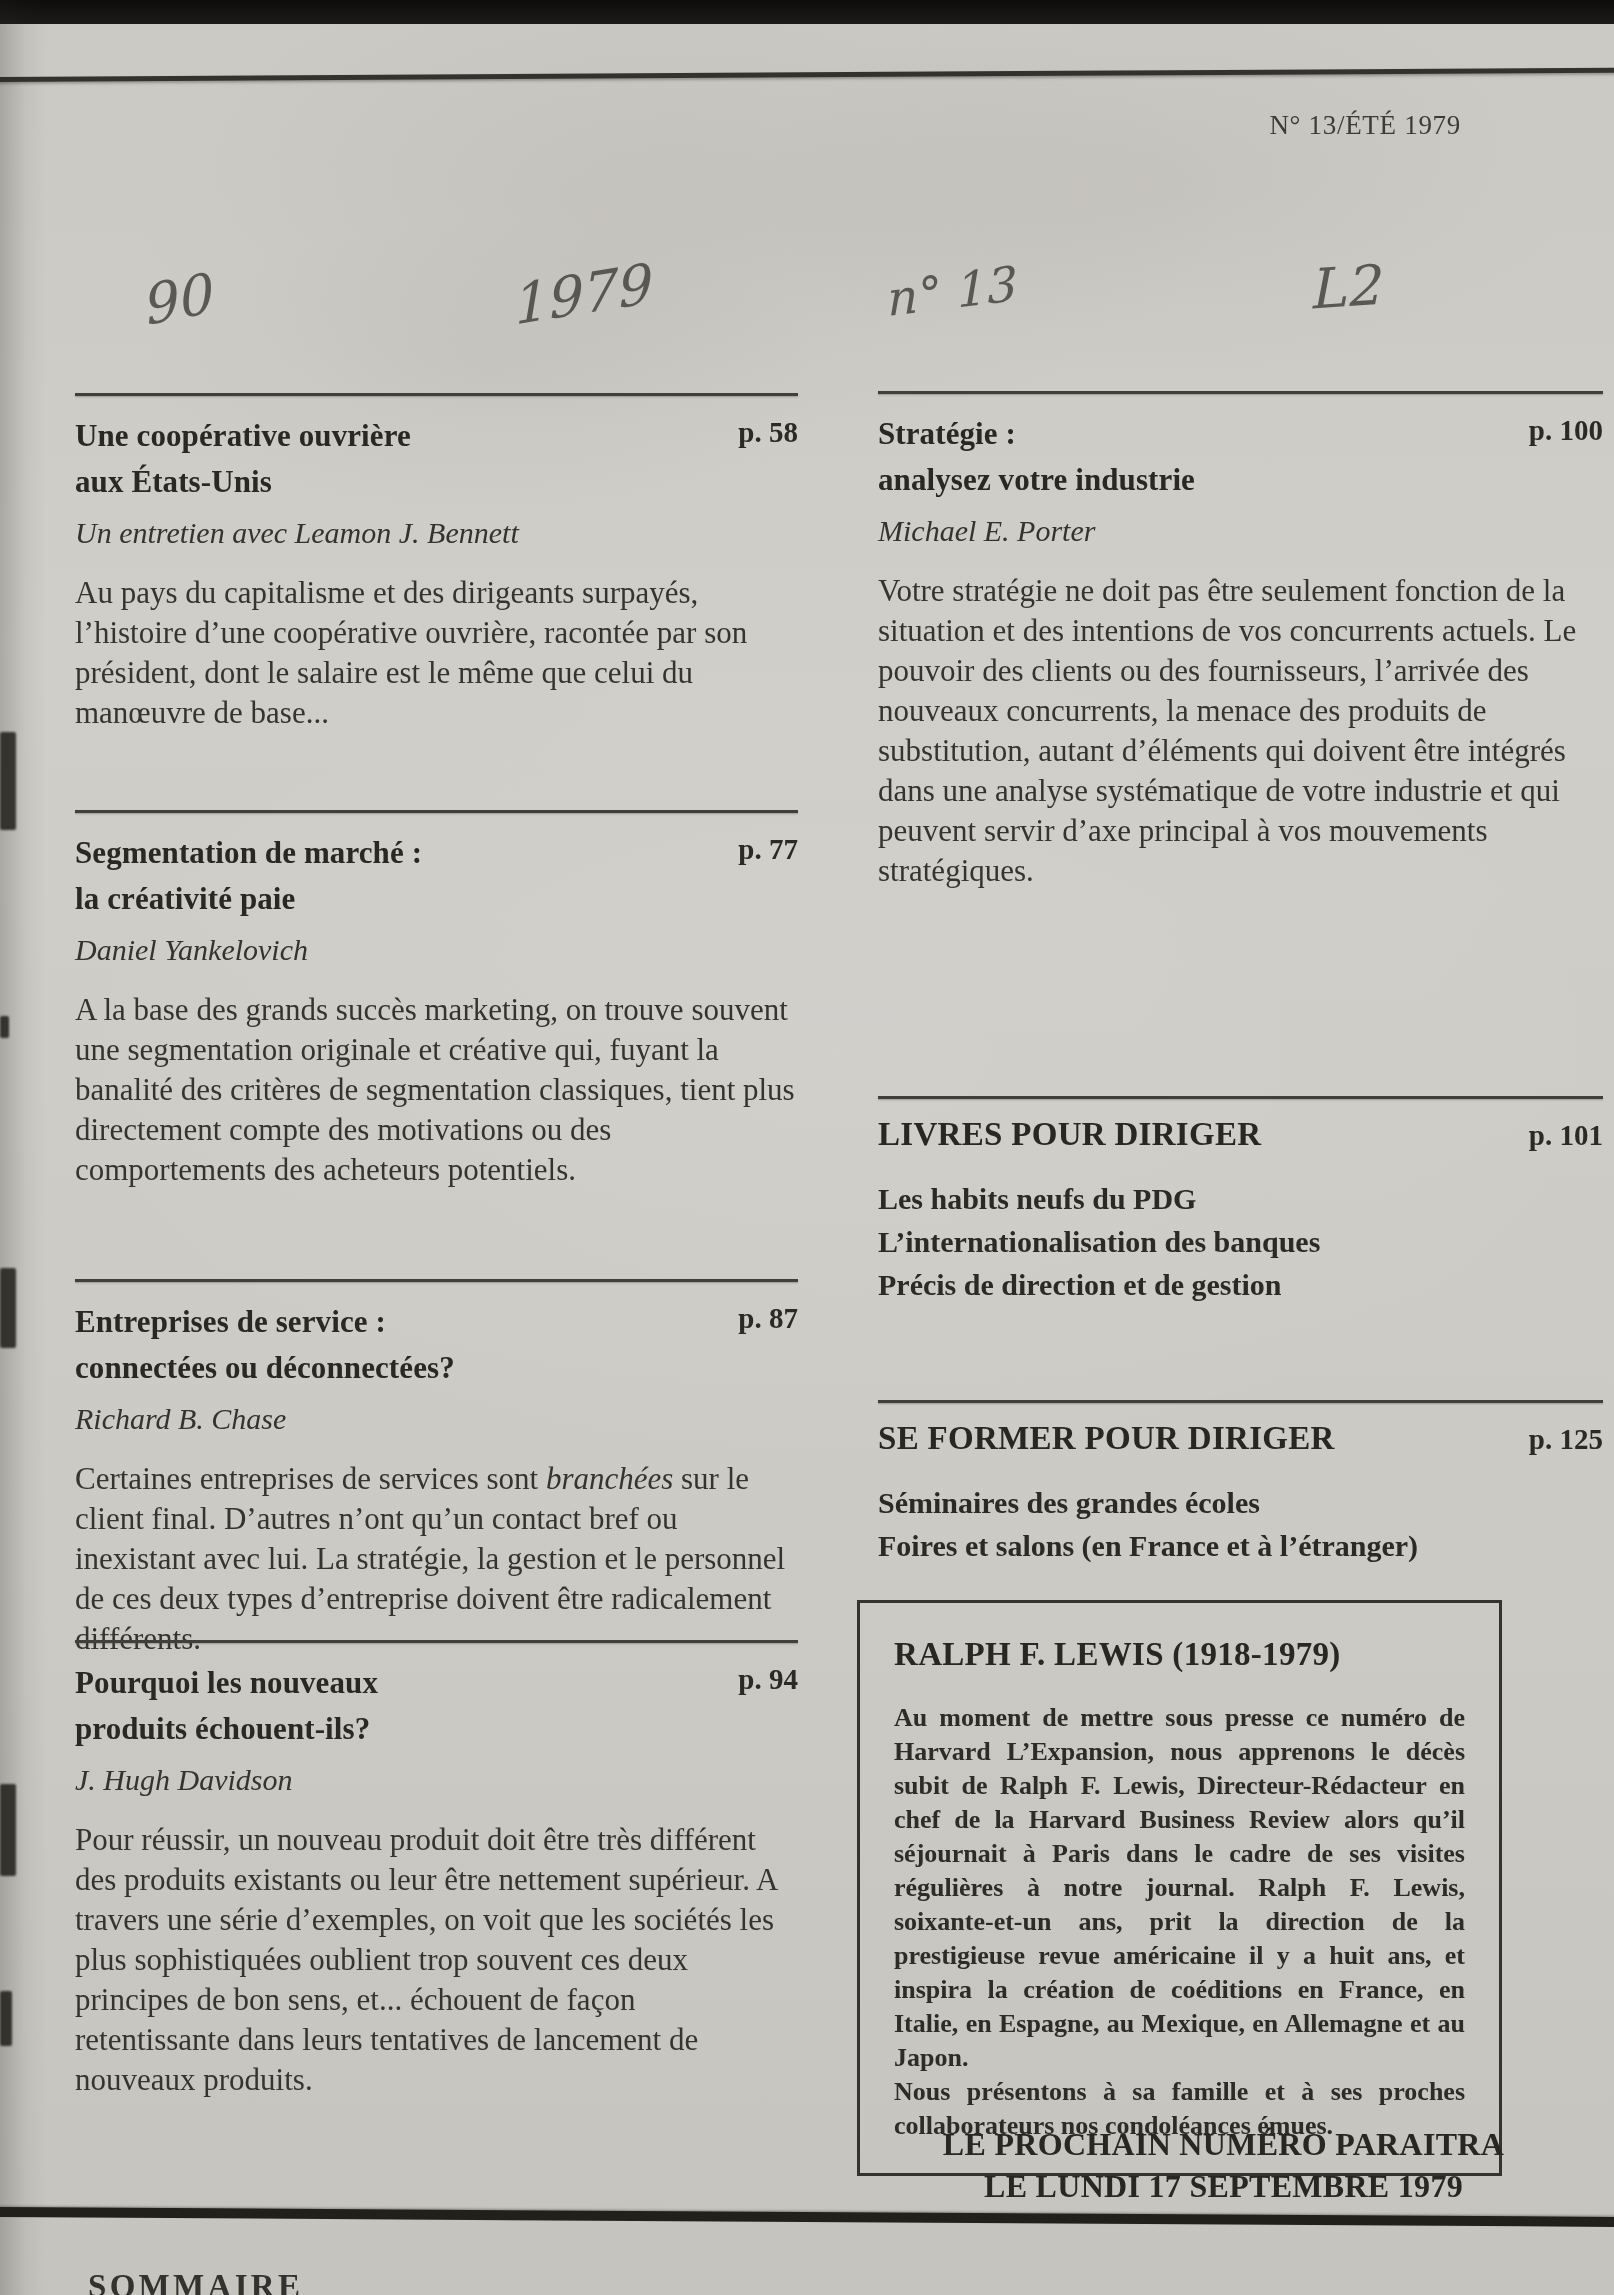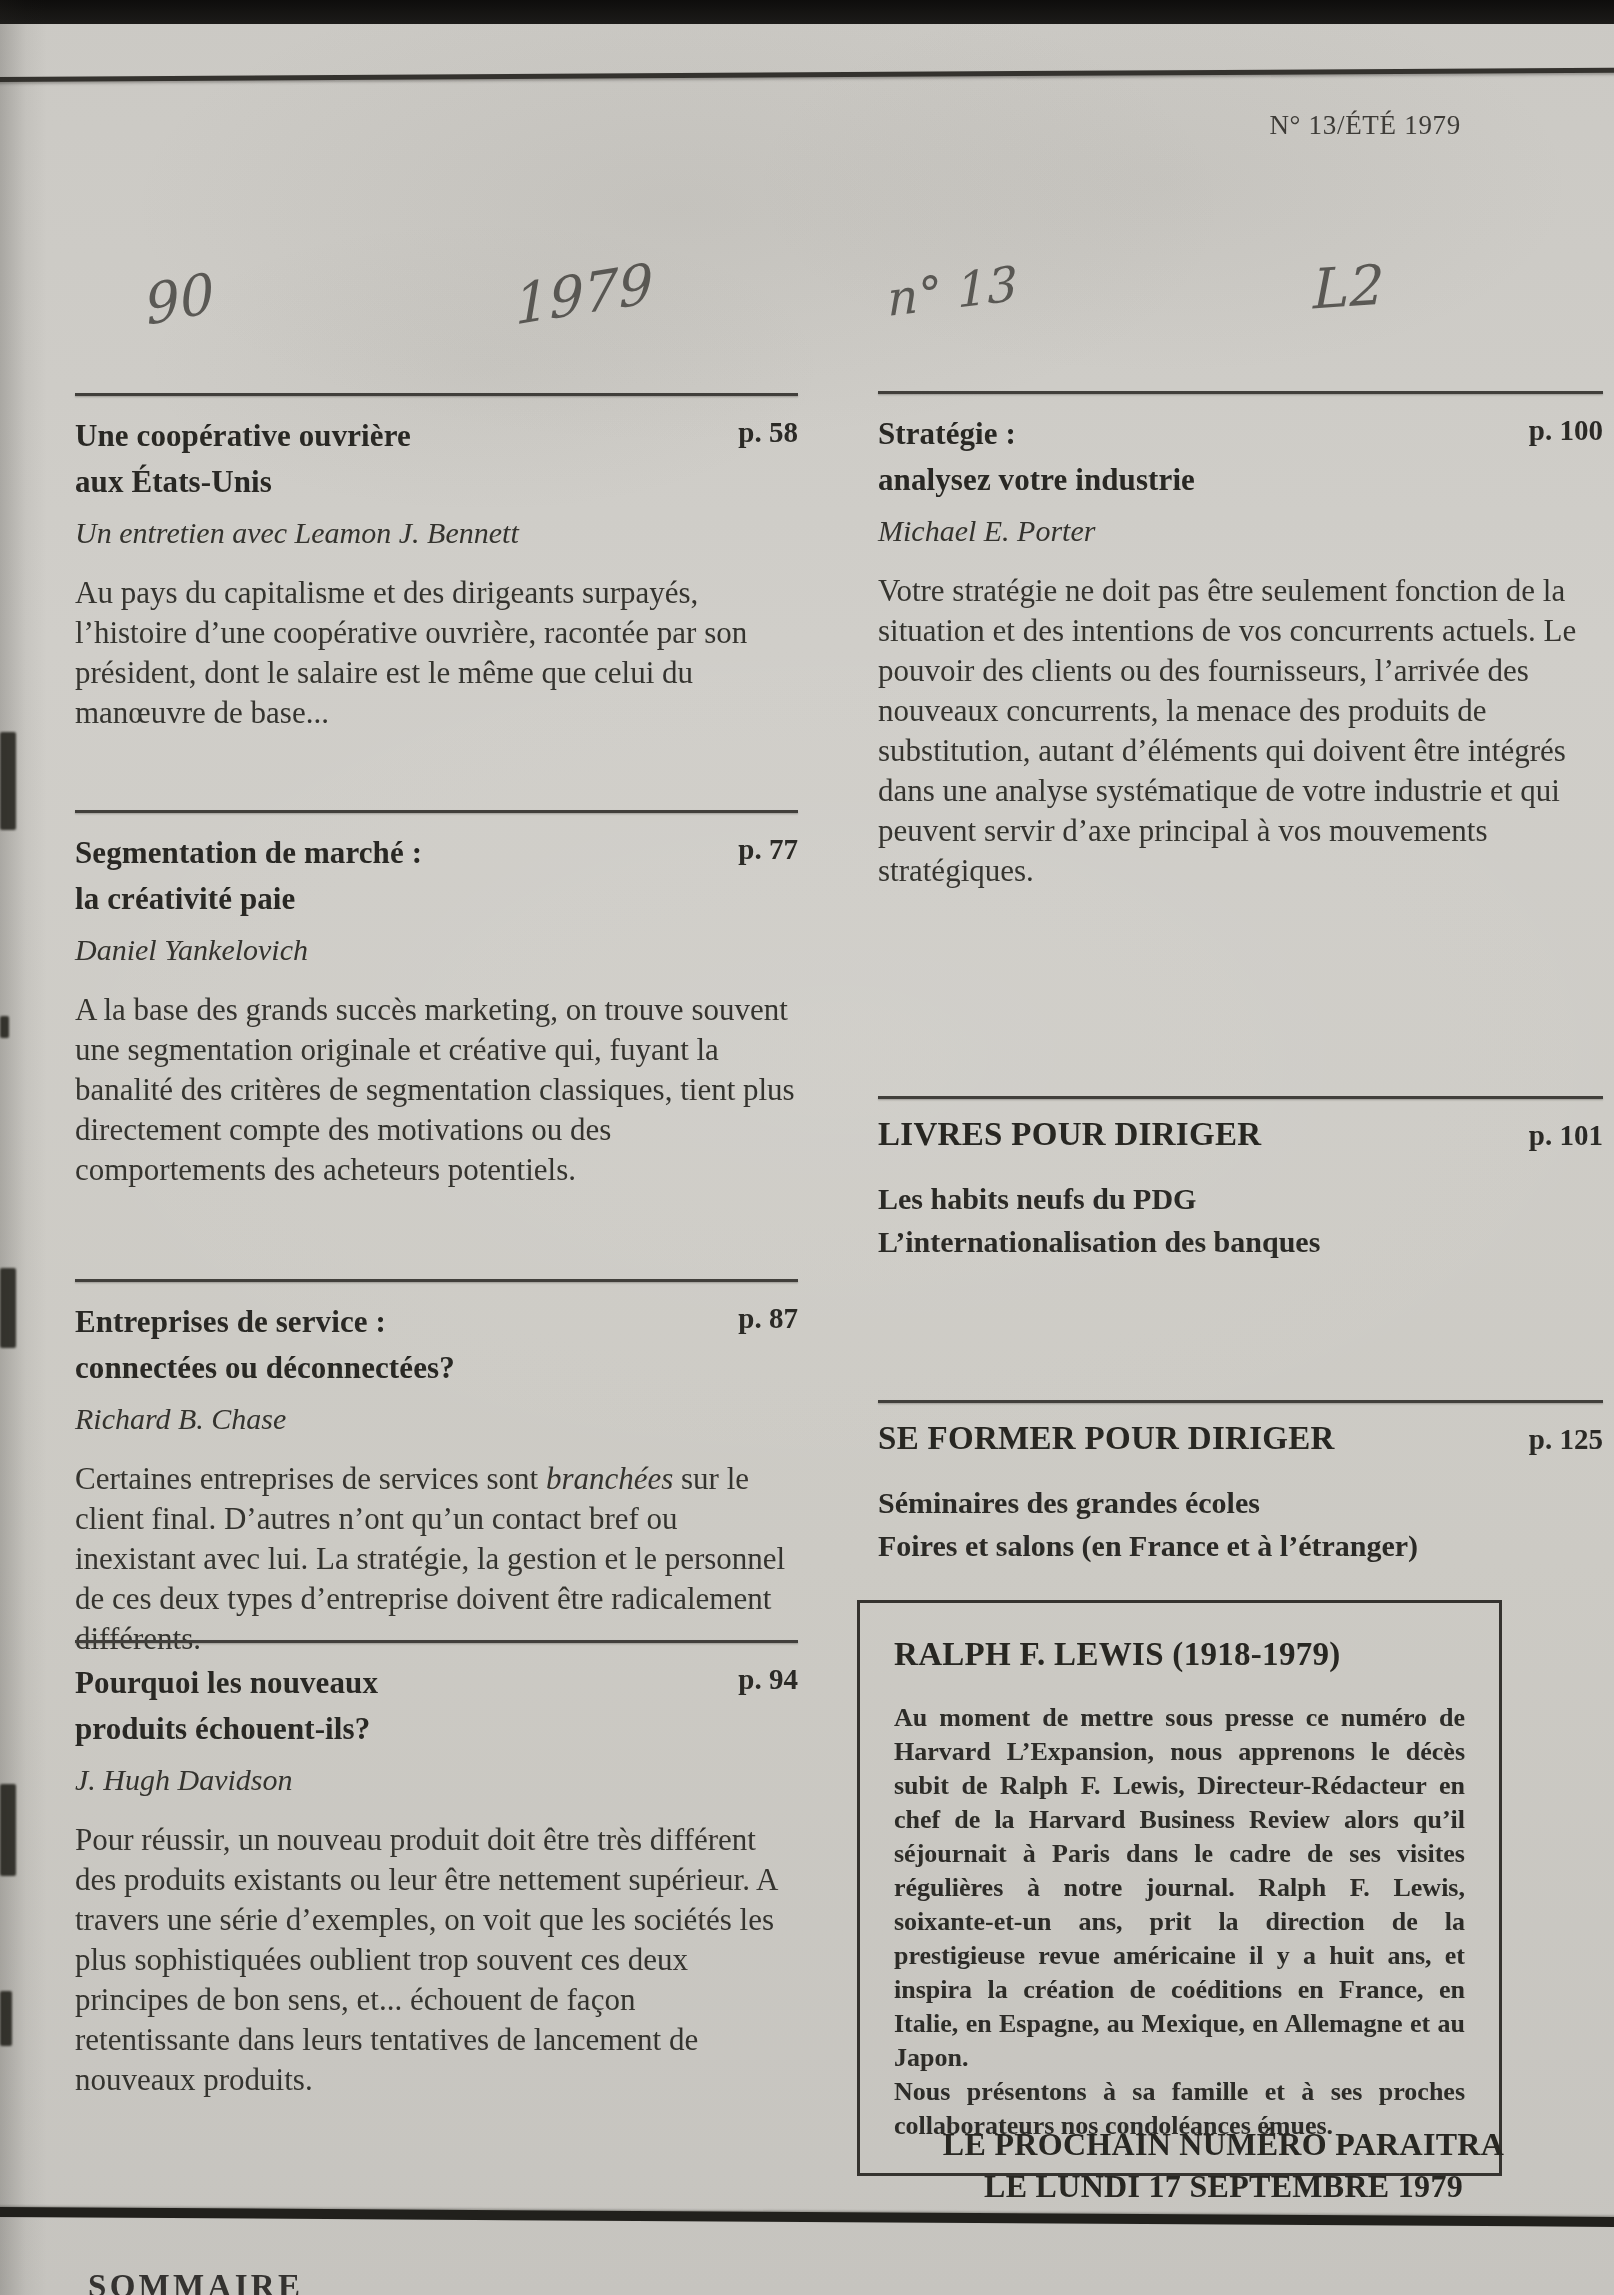--- a/index.html
+++ b/index.html
@@ -153,20 +153,21 @@
 
   <section class="r-list rl1">
     <div class="rule"></div>
     <div class="list-head">
       <div class="list-title">LIVRES POUR DIRIGER</div>
       <div class="pref">p. 101</div>
     </div>
     <div class="list-items">
       <div>Les habits neufs du PDG</div>
       <div>L’internationalisation des banques</div>
+      <div>Précis de direction et de gestion</div>
     </div>
   </section>
 
   <section class="r-list rl2">
     <div class="rule"></div>
     <div class="list-head">
       <div class="list-title">SE FORMER POUR DIRIGER</div>
       <div class="pref">p. 125</div>
     </div>
     <div class="list-items">

